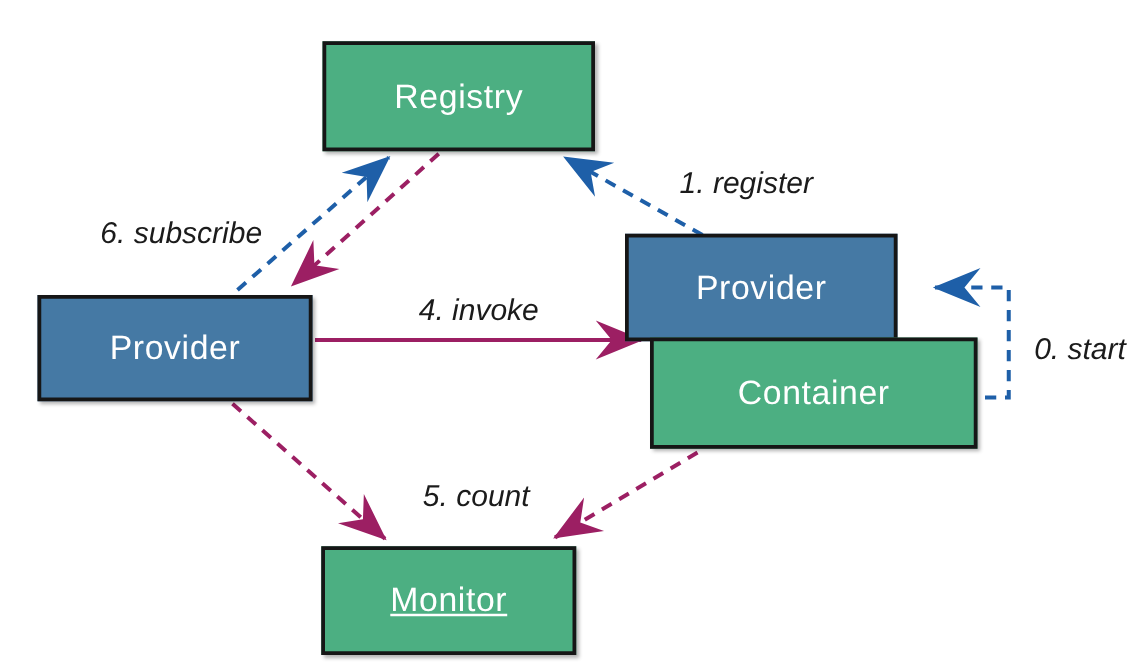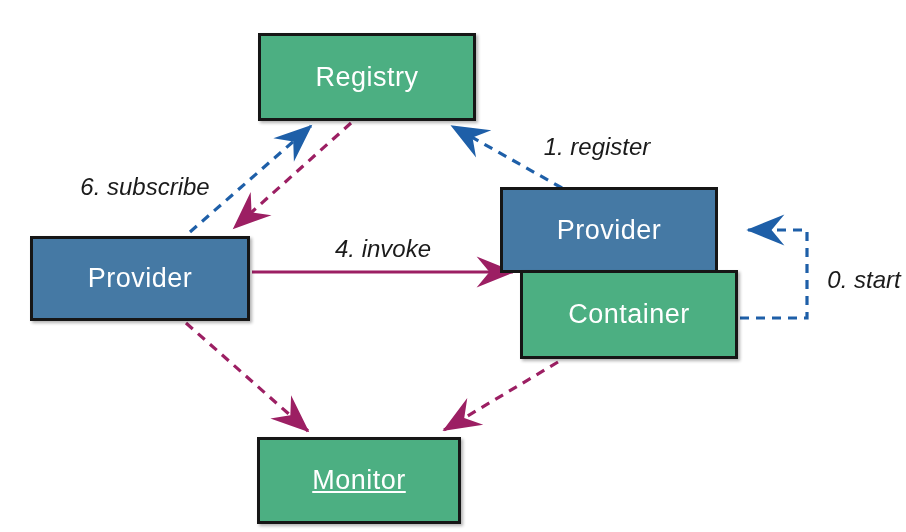--- a/index.html
+++ b/index.html
@@ -18,21 +18,21 @@
     color:#ffffff;
     font-size:27px;
     letter-spacing:.5px;
     box-shadow:2px 2px 3px rgba(0,0,0,.30);
   }
   .node.green{background:#4CAF82;}
   .node.blue{background:#4579A4;}
   #node-registry {left:258px;top:33px; width:218px;height:88px;}
   #node-consumer {left:30px; top:236px;width:220px;height:85px;}
   #node-provider {left:500px;top:187px;width:218px;height:86px;box-shadow:none;}
-  #node-container{left:520px;top:270px;width:218px;height:89px;}
+  #node-container{left:520px;top:270px;width:262px;height:89px;}
   #node-monitor  {left:257px;top:437px;width:204px;height:87px;text-decoration:underline;}
   .edge-label{
     position:absolute;
     transform:translate(-50%,-50%);
     font-style:italic;
     font-size:24px;
     color:#1b1b1b;
     white-space:nowrap;
   }
   #label-subscribe{left:145px;top:187px;}
@@ -88,14 +88,15 @@
   </div>
 
   <div class="node green" id="node-monitor">
     <span>Monitor</span>
   </div>
 
   <span class="edge-label" id="label-start">0. start</span>
   <span class="edge-label" id="label-register">1. register</span>
   <span class="edge-label" id="label-subscribe">6. subscribe</span>
   <span class="edge-label" id="label-invoke">4. invoke</span>
+  <span class="edge-label" id="label-count">5. count</span>
 
 </div>
 
 </body></html>

